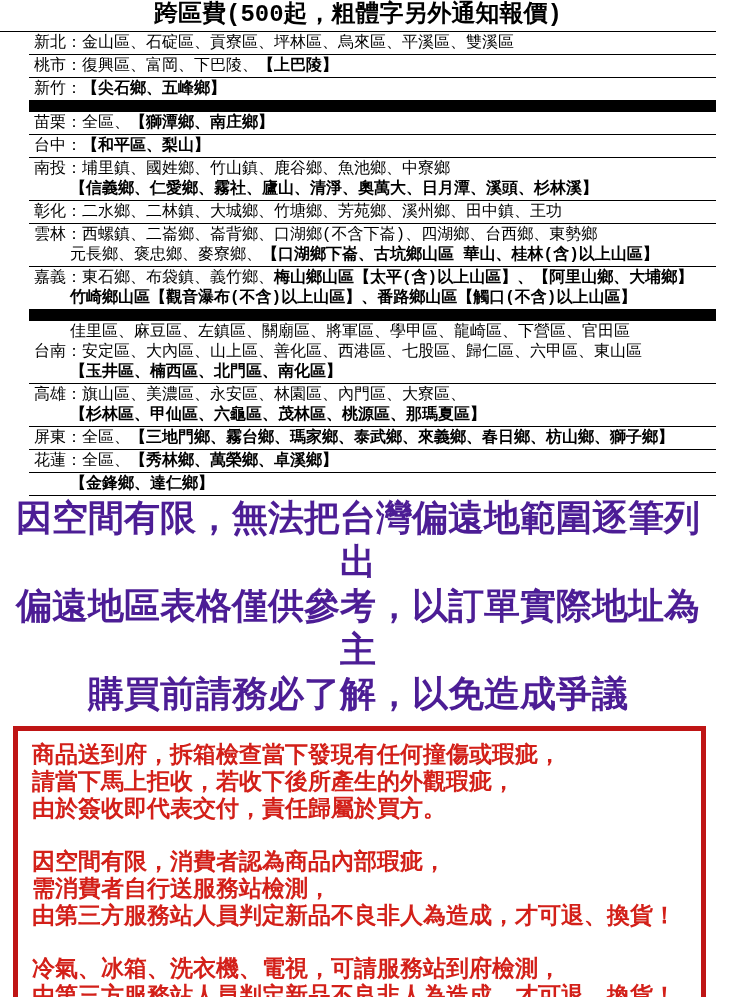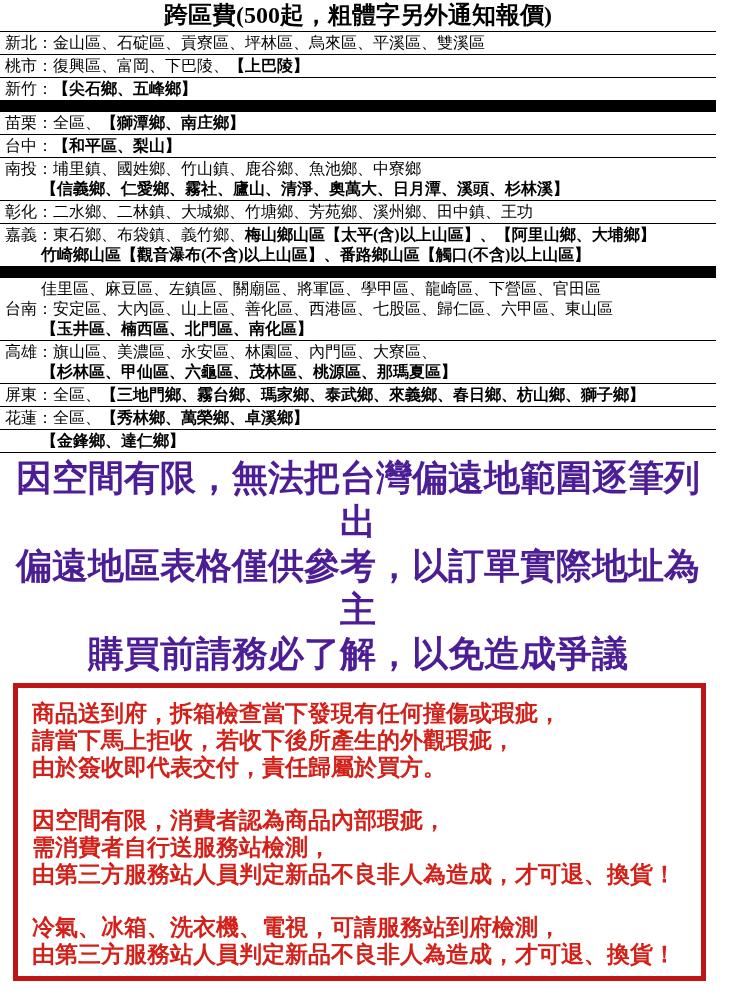--- a/index.html
+++ b/index.html
@@ -1,26 +1,26 @@
 <!DOCTYPE html>
 <html lang="zh-Hant"><head>
 <meta charset="utf-8">
 <style>
   * { box-sizing: border-box; margin: 0; padding: 0; }
   body { margin: 0; background: #ffffff; }
   .page {
     width: 716px; height: 997px; background: #ffffff; overflow: hidden;
-    font-family: Liberation Serif, serif;
+    font-family: Liberation Mono, monospace;
     position: relative;
   }
   .title {
     font-size: 24px; font-weight: bold; color: #000;
     text-align: center; padding: 2px 0 3px 0; line-height: 26px;
   }
-  .region-table { border-top: 1px solid #000; width: 752px; }
+  .region-table { border-top: 1px solid #000; width: 752px; padding-left: 29px; }
   .row { border-bottom: 1px solid #000; padding: 1px 2px 1px 5px; }
   .line { font-size: 16px; line-height: 20px; color: #000; white-space: nowrap; }
   .line.cont { padding-left: 36px; }
   .label { font-weight: normal; }
   .seg.bold { font-weight: bold; }
   .divider { height: 11px; background: #000; border-bottom: 1px solid #000; }
   .notice {
     text-align: center; color: #4c1d95; font-weight: bold;
     font-size: 36px; line-height: 44px; padding: 3px 0 2px 0;
   }
@@ -58,20 +58,24 @@
         <div class="line"><span class="label">台中：</span><span class="seg bold">【和平區、梨山】</span></div>
       </div>
       <div class="row">
         <div class="line"><span class="label">南投：</span><span class="seg">埔里鎮、國姓鄉、竹山鎮、鹿谷鄉、魚池鄉、中寮鄉</span></div>
         <div class="line cont"><span class="seg bold">【信義鄉、仁愛鄉、霧社、廬山、清淨、奧萬大、日月潭、溪頭、杉林溪】</span></div>
       </div>
       <div class="row">
         <div class="line"><span class="label">彰化：</span><span class="seg">二水鄉、二林鎮、大城鄉、竹塘鄉、芳苑鄉、溪州鄉、田中鎮、王功</span></div>
       </div>
       <div class="row">
+        <div class="line"><span class="label">雲林：</span><span class="seg">西螺鎮、二崙鄉、崙背鄉、口湖鄉(不含下崙)、四湖鄉、台西鄉、東勢鄉</span></div>
+        <div class="line cont"><span class="seg">元長鄉、褒忠鄉、麥寮鄉、</span><span class="seg bold">【口湖鄉下崙、古坑鄉山區 華山、桂林(含)以上山區】</span></div>
+      </div>
+      <div class="row">
         <div class="line"><span class="label">嘉義：</span><span class="seg">東石鄉、布袋鎮、義竹鄉、</span><span class="seg bold">梅山鄉山區【太平(含)以上山區】、【阿里山鄉、大埔鄉】</span></div>
         <div class="line cont"><span class="seg bold">竹崎鄉山區【觀音瀑布(不含)以上山區】、番路鄉山區【觸口(不含)以上山區】</span></div>
       </div>
       <div class="divider"></div>
       <div class="row">
         <div class="line cont"><span class="seg">佳里區、麻豆區、左鎮區、關廟區、將軍區、學甲區、龍崎區、下營區、官田區</span></div>
         <div class="line"><span class="label">台南：</span><span class="seg">安定區、大內區、山上區、善化區、西港區、七股區、歸仁區、六甲區、東山區</span></div>
         <div class="line cont"><span class="seg bold">【玉井區、楠西區、北門區、南化區】</span></div>
       </div>
       <div class="row">

